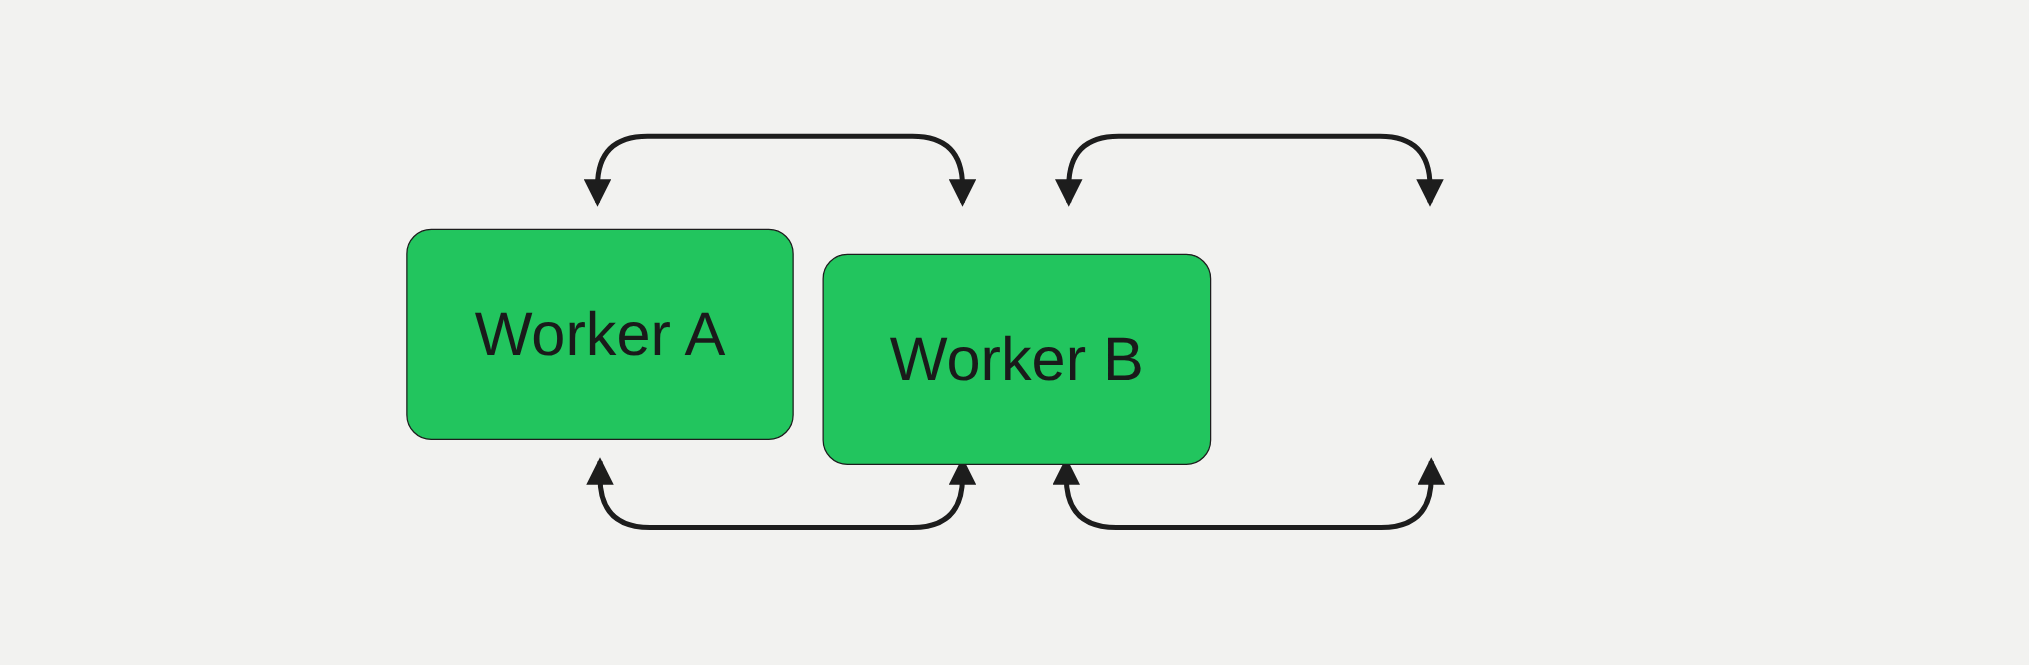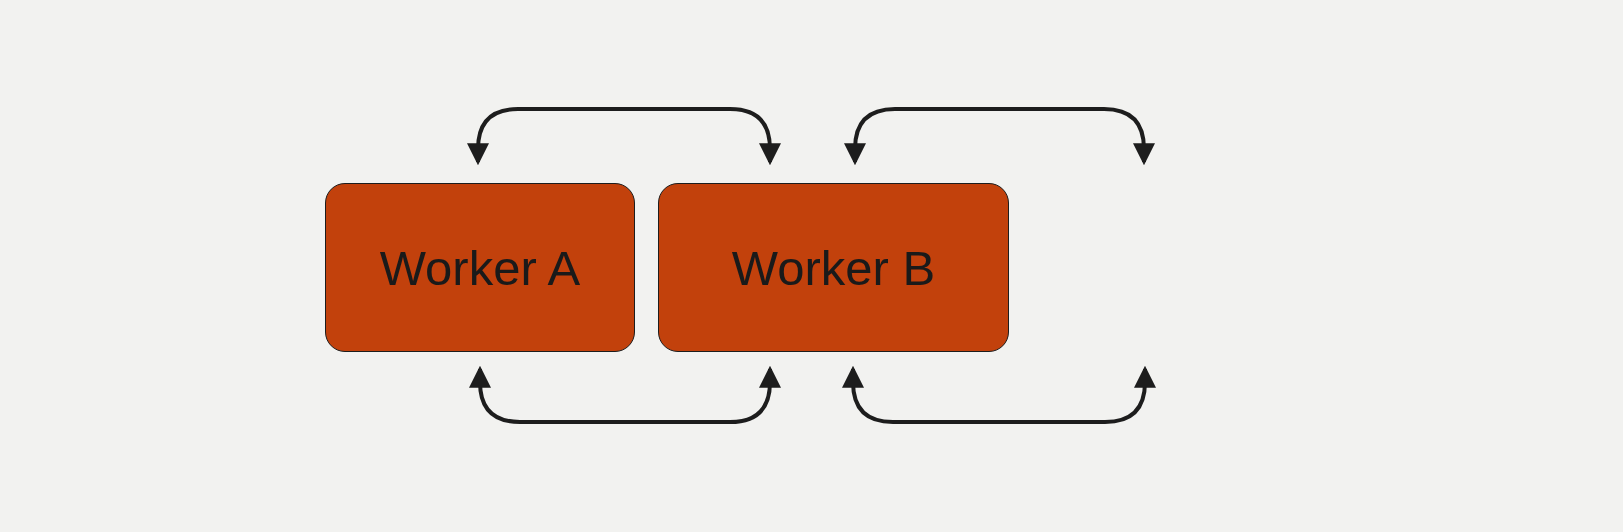--- a/index.html
+++ b/index.html
@@ -25,29 +25,29 @@
   .edge {
     fill: none;
     stroke: #1d1d1d;
     stroke-width: 4;
   }
   .node {
     position: absolute;
     top: 183px;
     height: 169px;
     box-sizing: border-box;
-    background: #c2410c;
+    background: #22c55e;
     border: 1.5px solid #1d1d1d;
     border-radius: 20px;
     display: flex;
     align-items: center;
     justify-content: center;
   }
   .node-a { left: 325px; width: 310px; }
-  .node-b { left: 658px; width: 351px; }
+  .node-b { left: 658px; width: 311px; margin-top: 20px; }
   .node-c { left: 990px; width: 310px; }
   .node-label {
     font-size: 49px;
     font-weight: 500;
     color: #1a1a1a;
     letter-spacing: 0;
     white-space: nowrap;
   }
 </style>
 </head>

